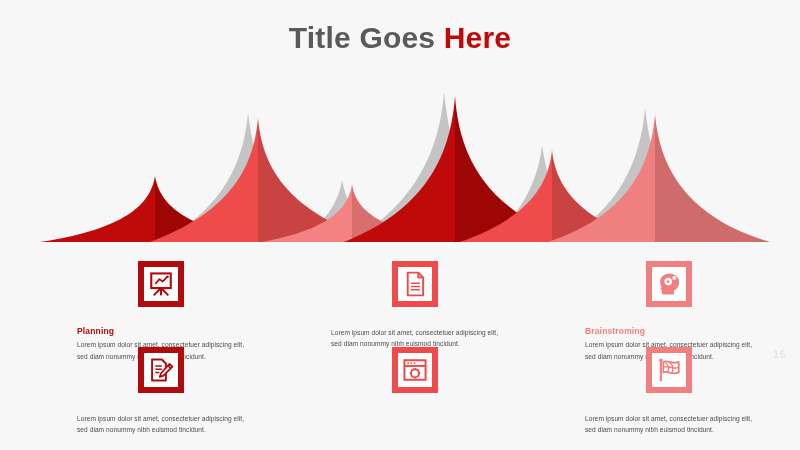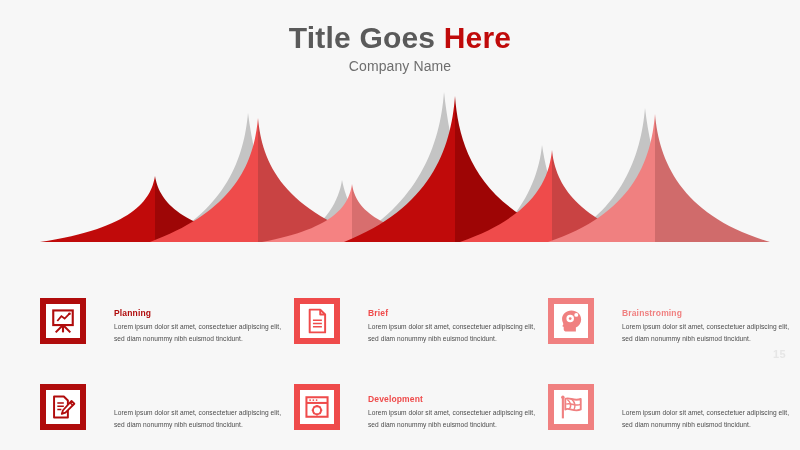--- a/index.html
+++ b/index.html
@@ -51,22 +51,23 @@
     top: 258px; left: 40px;
     width: 726px;
     display: grid;
     grid-template-columns: repeat(3, 242px);
     grid-template-rows: 86px 86px;
     row-gap: 0px;
     column-gap: 12px;
   }
   .item {
     display: flex;
-    align-items: flex-end;
-    gap: 28px;
+    align-items: center;
+    gap: 18px;
+    flex-direction: column;
   }
   .icon-box {
     flex: 0 0 auto;
     width: 46px; height: 46px;
     background: #ffffff;
     display: flex;
     align-items: center;
     justify-content: center;
     margin-top: 3px;
   }
@@ -99,21 +100,20 @@
 </style>
 </head>
 <body>
 
 <div id="slide">
 
   <div id="header">
     <div id="title">
       <span>Title Goes </span><span class="accent">Here</span>
     </div>
-    <div id="subtitle">Company Name</div>
   </div>
 
   <div id="mountains">
     <svg viewBox="0 0 800 160" width="800" height="160" xmlns="http://www.w3.org/2000/svg">
       <defs>
         <clipPath id="clipBase">
           <rect x="0" y="0" width="800" height="155"></rect>
         </clipPath>
       </defs>
       <g clip-path="url(#clipBase)">
@@ -181,21 +181,20 @@
 
     <div class="item">
       <div class="icon-box" style="border:6px solid #ef4b4b;">
         <svg width="26" height="26" viewBox="0 0 32 32">
           <path d="M7 2 L20 2 L26 8 L26 30 L7 30 Z" fill="none" stroke="#ef4b4b" stroke-width="2.4" stroke-linejoin="round"></path>
           <path d="M20 2 L20 8 L26 8" fill="none" stroke="#ef4b4b" stroke-width="2.4" stroke-linejoin="round"></path>
           <path d="M11 15 H22 M11 19 H22 M11 23 H22" stroke="#ef4b4b" stroke-width="1.9"></path>
         </svg>
       </div>
       <div class="item-text">
-        <div class="item-title" style="color:#ef4b4b;">Brief</div>
         <div class="item-desc">Lorem ipsum dolor sit amet, consectetuer adipiscing elit, sed diam nonummy nibh euismod tincidunt.</div>
       </div>
     </div>
 
     <div class="item">
       <div class="icon-box" style="border:6px solid #f08080;">
         <svg width="26" height="26" viewBox="0 0 32 32">
           <path d="M22 29 L22 24 C26 22 28.5 18 28.5 14 C28.5 7.5 23 3 16.5 3 C10 3 5 7.5 5 13.5 C5 16.5 6.5 18 6.5 20 C6.5 21 5.5 21.3 5.5 22 C5.5 22.8 7 23 7 23 L7 26 C7 28 8.5 29 10.5 29 Z" fill="#f08080"></path>
           <circle cx="15" cy="13" r="4.6" fill="#ffffff"></circle>
           <circle cx="15" cy="13" r="1.7" fill="#f08080"></circle>
@@ -227,24 +226,20 @@
         <svg width="26" height="26" viewBox="0 0 32 32">
           <rect x="3" y="4" width="26" height="24" fill="none" stroke="#ef4b4b" stroke-width="2.5"></rect>
           <path d="M3 11 H29" stroke="#ef4b4b" stroke-width="2.5"></path>
           <circle cx="7.5" cy="7.5" r="1.1" fill="#ef4b4b"></circle>
           <circle cx="11.5" cy="7.5" r="1.1" fill="#ef4b4b"></circle>
           <circle cx="15.5" cy="7.5" r="1.1" fill="#ef4b4b"></circle>
           <circle cx="16" cy="20" r="5" fill="none" stroke="#ef4b4b" stroke-width="2.4"></circle>
           <path d="M16 13.5 L16 15 M16 25 L16 26.5 M9.5 20 L11 20 M21 20 L22.5 20 M11.6 15.6 L12.7 16.7 M19.3 23.3 L20.4 24.4 M20.4 15.6 L19.3 16.7 M12.7 23.3 L11.6 24.4" stroke="#ef4b4b" stroke-width="2"></path>
         </svg>
       </div>
-      <div class="item-text">
-        <div class="item-title" style="color:#ef4b4b;">Development</div>
-        <div class="item-desc">Lorem ipsum dolor sit amet, consectetuer adipiscing elit, sed diam nonummy nibh euismod tincidunt.</div>
-      </div>
     </div>
 
     <div class="item">
       <div class="icon-box" style="border:6px solid #f08080;">
         <svg width="26" height="26" viewBox="0 0 32 32">
           <path d="M6 3 L6 30" stroke="#f08080" stroke-width="2.6"></path>
           <circle cx="6" cy="4" r="2.1" fill="#f08080"></circle>
           <path d="M9 6 C14 3, 20 10, 28 6 L28 19 C20 23, 14 16, 9 19 Z" fill="none" stroke="#f08080" stroke-width="2.3" stroke-linejoin="round"></path>
           <path d="M11.5 6.8 C15 9.5, 18 14.5, 13 19.5" stroke="#f08080" stroke-width="1.8" fill="none"></path>
           <path d="M17 6.5 C20.5 10, 22 15, 19.5 20" stroke="#f08080" stroke-width="1.8" fill="none"></path>

